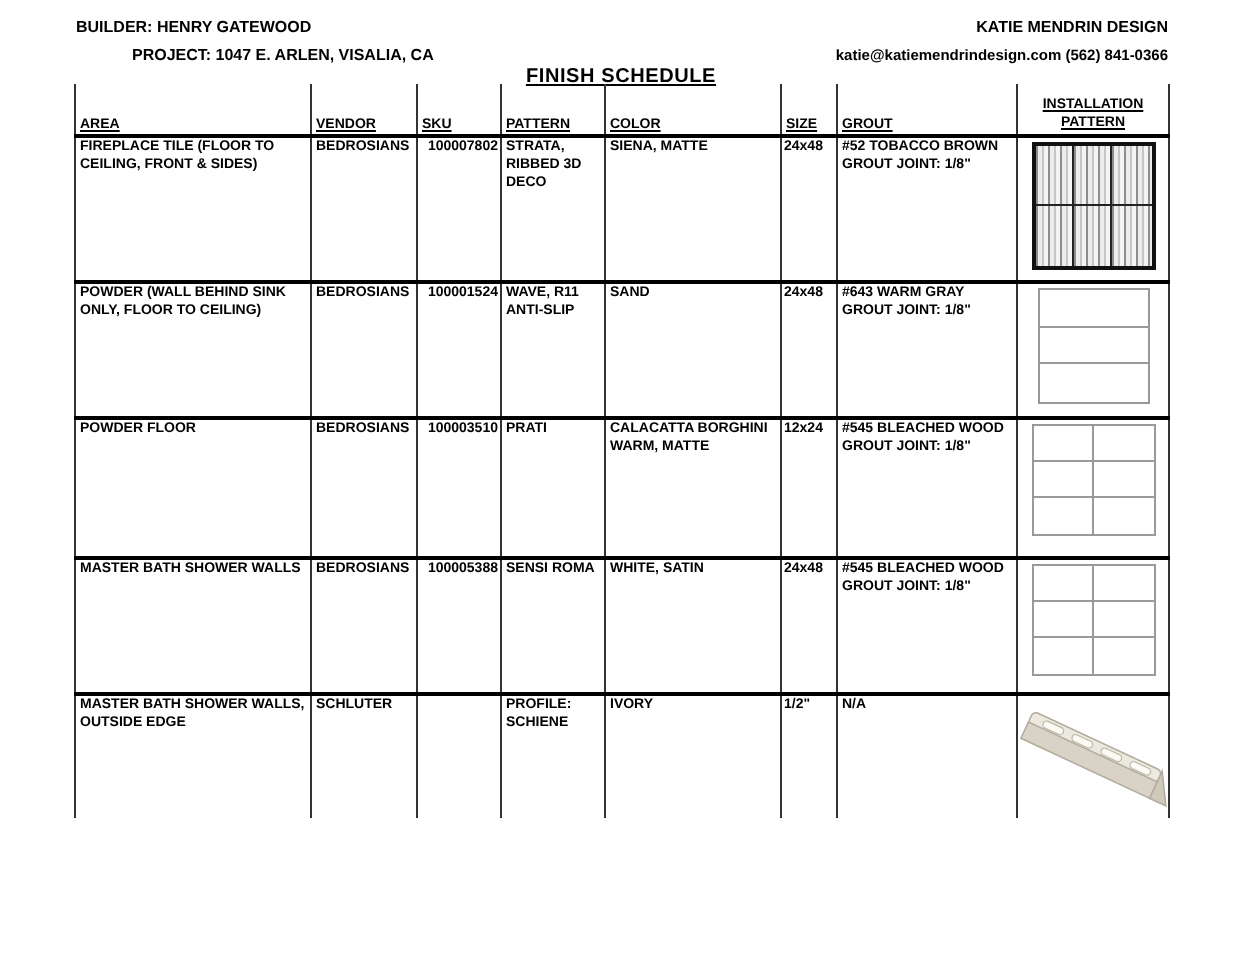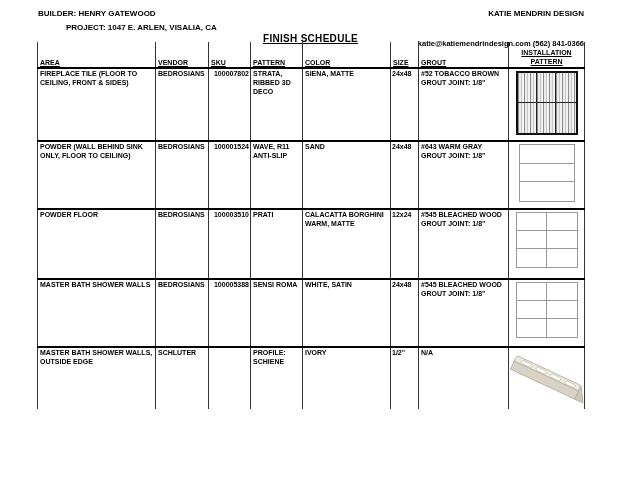--- a/index.html
+++ b/index.html
@@ -8,21 +8,21 @@
     position:relative; width:621px; height:409px; background:#ffffff;
     font-family:"Liberation Sans", sans-serif; font-weight:bold; color:#000;
     outline:1px solid #d8d8d8; overflow:hidden;
   }
   
   .builder   { position:absolute; left:38px; top:9px;  font-size:8px; }
   .project   { position:absolute; left:38px; top:23px; font-size:8px;padding-left:28px; }
   .doc-title { position:absolute; left:0; right:0; top:13px; text-align:center;
                font-size:10px; text-decoration:underline; letter-spacing:.3px;margin-top:20px; }
   .designer  { position:absolute; right:37px; top:9px;  font-size:8px; text-align:center; }
-  .contact   { position:absolute; right:37px; top:39px; font-size:7.5px; text-align:right; }
+  .contact   { position:absolute; right:37px; top:23px; font-size:7.5px; text-align:right; }
 
   
   table.schedule {
     position:absolute; left:37px; top:42px; width:547px;
     border-collapse:collapse; table-layout:fixed;
     border-left:1px solid #222; border-right:1px solid #222; border-bottom:2px solid #000;
   }
   th, td { border-left:1px solid #333; border-right:1px solid #333; }
   th {
     height:26px; vertical-align:bottom; text-align:left;

